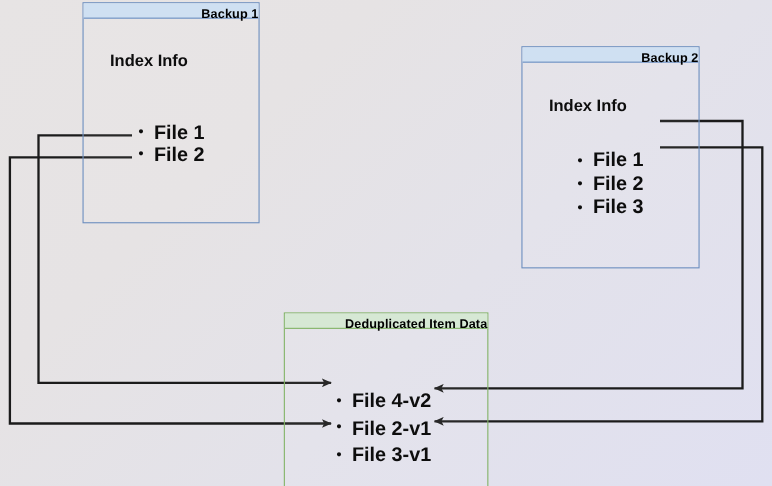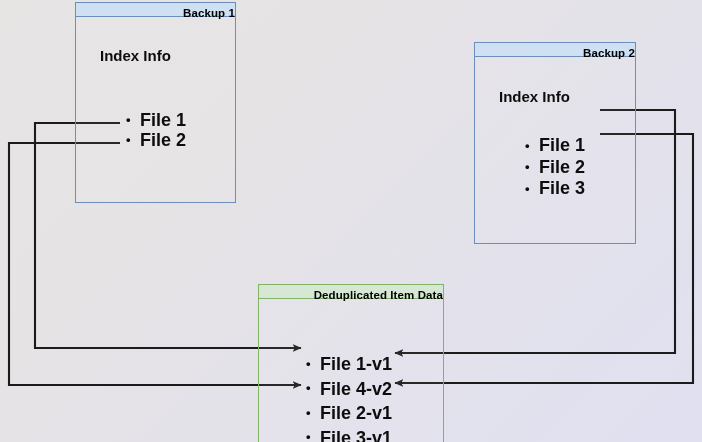--- a/index.html
+++ b/index.html
@@ -143,21 +143,20 @@
         <li>File 2</li>
         <li>File 3</li>
       </ul>
     </div>
   </div>
 
   <div class="box green" id="dedup">
     <div class="box-header">Deduplicated Item Data</div>
     <div class="box-body">
       <ul class="file-list">
-        <li>File 1-v1</li>
         <li>File 4-v2</li>
         <li>File 2-v1</li>
         <li>File 3-v1</li>
       </ul>
     </div>
   </div>
 
 </div>
 
 </body></html>

